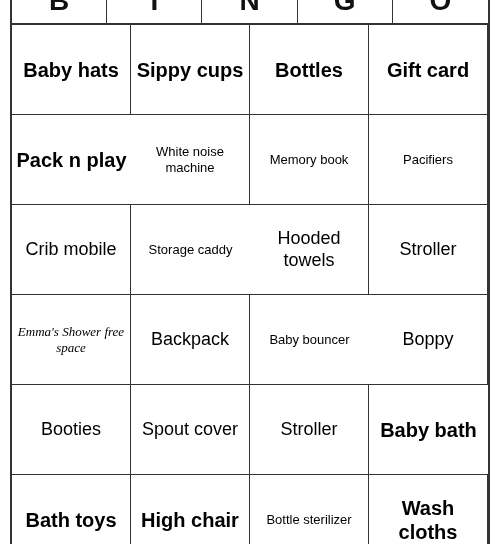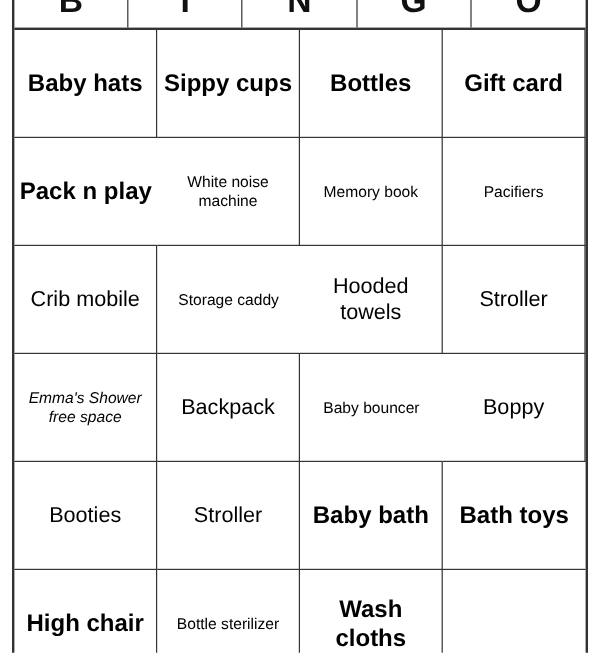--- a/index.html
+++ b/index.html
@@ -54,20 +54,21 @@
     }
     .cell.small-text {
       font-size: 13px;
     }
     .cell.medium-text {
       font-size: 18px;
     }
     .cell.free-space {
       font-size: 13px;
       font-style: italic;
+      font-family: Liberation Serif, serif;
     }
   </style>
 </head>
 <body>
 
 <div class="bingo-card">
   <div class="bingo-header">
   <div class="bingo-letter">B</div>
       <div class="bingo-letter">I</div>
       <div class="bingo-letter">N</div>
@@ -85,20 +86,21 @@
       <div class="cell small-text">Pacifiers</div>
       <div class="cell medium-text">Crib mobile</div>
       <div class="cell small-text">Storage caddy</div>
       <div class="cell medium-text">Hooded towels</div>
       <div class="cell medium-text">Stroller</div>
       <div class="cell free-space">Emma's Shower free space</div>
       <div class="cell medium-text">Backpack</div>
       <div class="cell small-text">Baby bouncer</div>
       <div class="cell medium-text">Boppy</div>
       <div class="cell medium-text">Booties</div>
+      <div class="cell medium-text">Spout cover</div>
       <div class="cell medium-text">Stroller</div>
       <div class="cell large-text">Baby bath</div>
       <div class="cell large-text">Bath toys</div>
       <div class="cell large-text">High chair</div>
       <div class="cell small-text">Bottle sterilizer</div>
       <div class="cell large-text">Wash cloths</div>
     </div>
 </div>
 
 </body></html>

